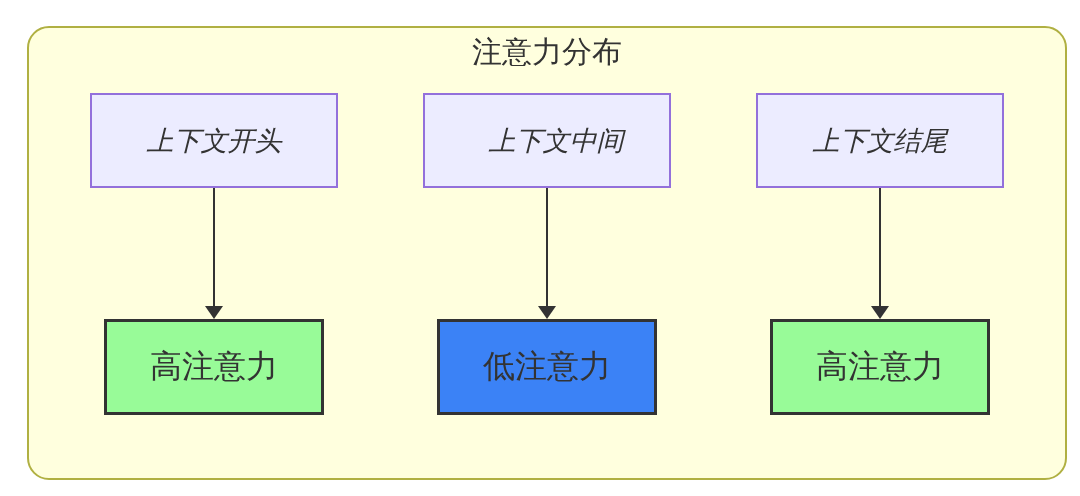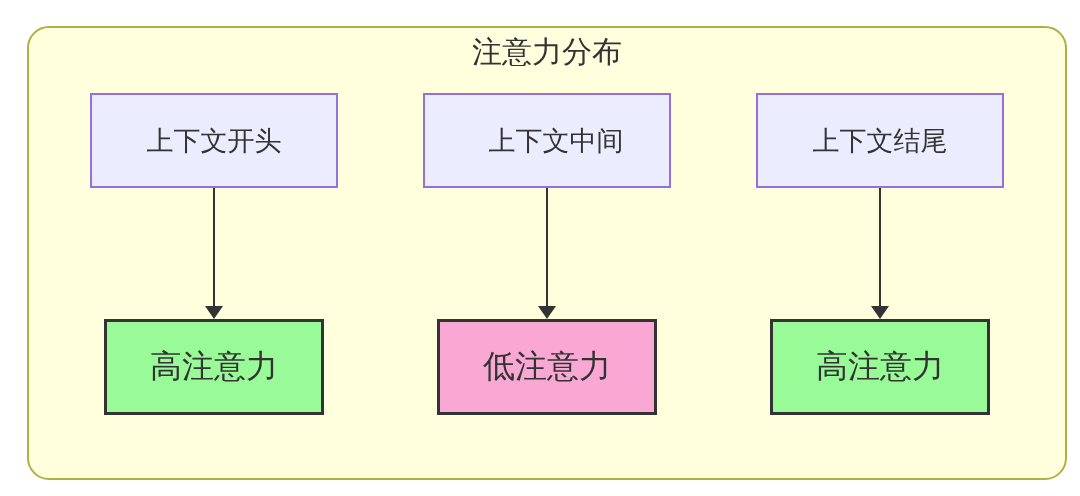--- a/index.html
+++ b/index.html
@@ -52,20 +52,21 @@
     width: 248px;
     height: 95px;
     background: #ececff;
     border: 2px solid #9370db;
     display: flex;
     align-items: center;
     justify-content: center;
     font-size: 27px;
     color: #333333;
     white-space: nowrap;
+    font-style: italic;
   }
 
   .edge-arrow {
     position: relative;
     width: 22px;
     height: 131px;
   }
   .edge-line {
     position: absolute;
     left: 50%;
@@ -121,21 +122,21 @@
     </div>
 
     <div class="flow-column col-1">
       <div class="node-source" style="background-color: rgb(236, 236, 255); border-color: rgb(147, 112, 219); padding-left: 18px;">
         <span>上下文中间</span>
       </div>
       <div class="edge-arrow">
         <div class="edge-line"></div>
         <div class="edge-head"></div>
       </div>
-      <div class="node-target" style="background-color: #f9a8d4; border-color: rgb(51, 51, 51);">
+      <div class="node-target" style="background-color: #3b82f6; border-color: rgb(51, 51, 51);">
         <span>低注意力</span>
       </div>
     </div>
 
     <div class="flow-column col-2">
       <div class="node-source" style="background-color: rgb(236, 236, 255); border-color: rgb(147, 112, 219);">
         <span>上下文结尾</span>
       </div>
       <div class="edge-arrow">
         <div class="edge-line"></div>

